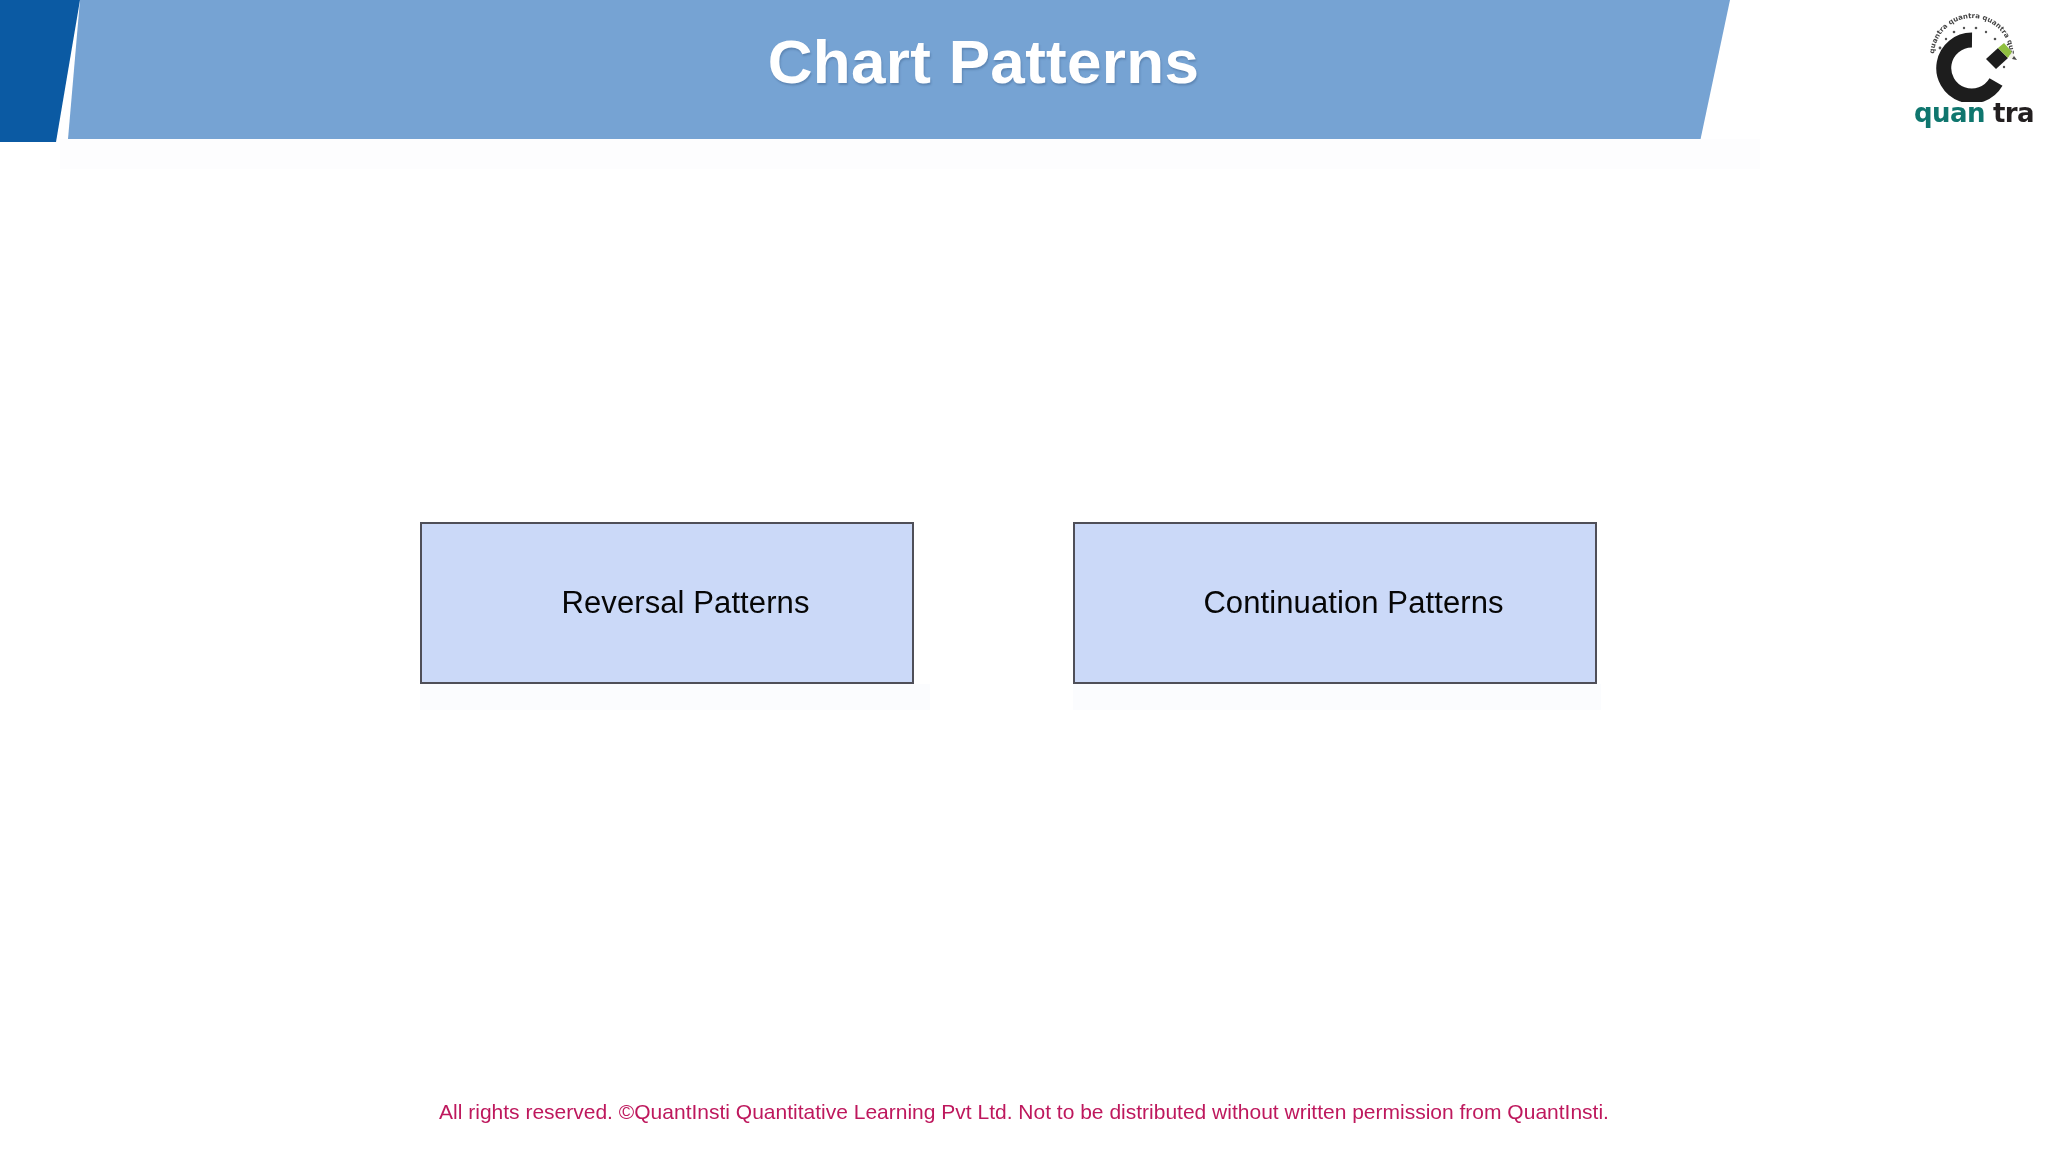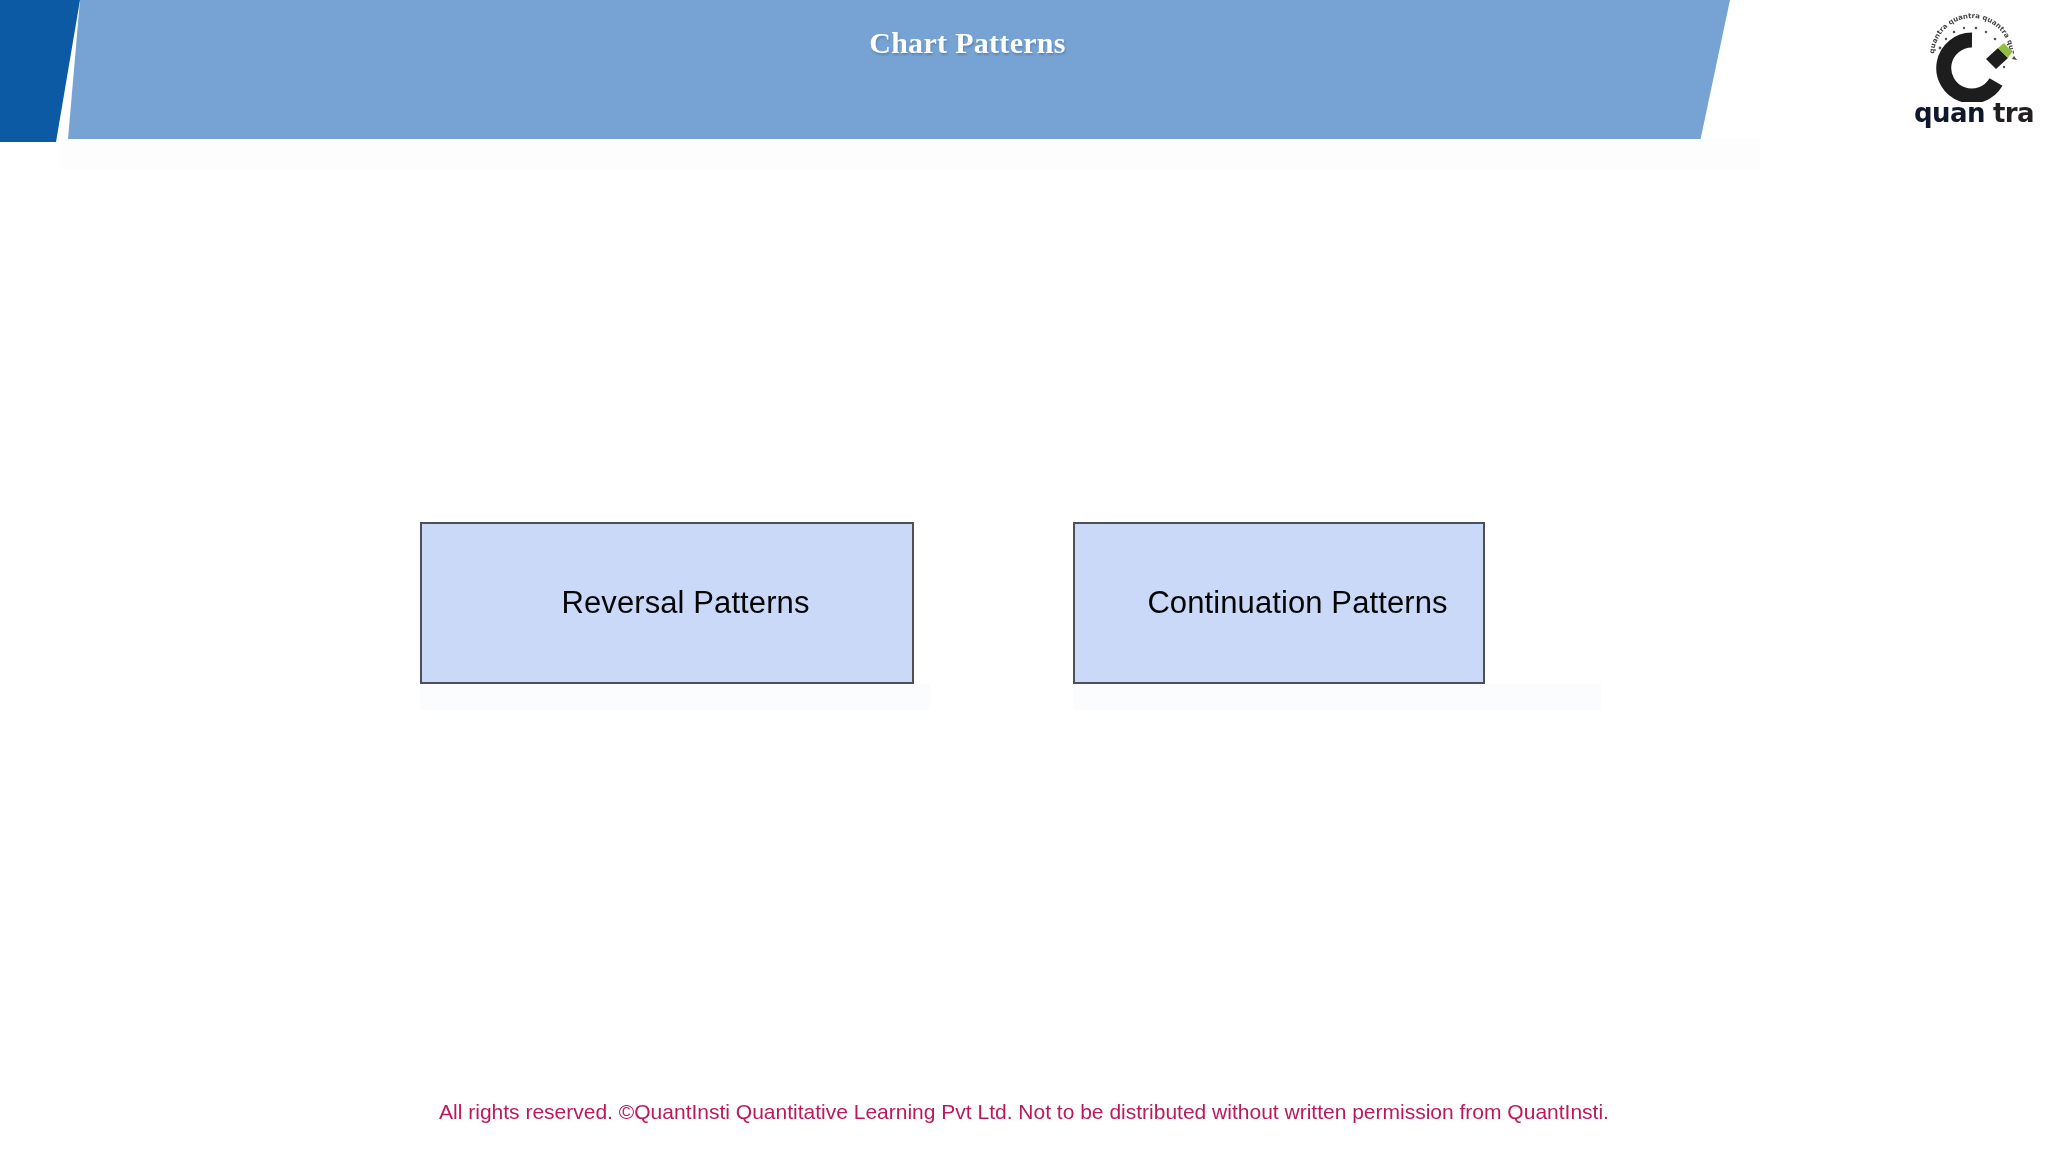--- a/index.html
+++ b/index.html
@@ -48,27 +48,28 @@
     height: 139px;
     background: #76A3D3;
     clip-path: polygon(80px 0, 100% 0, 98.3% 100%, 68px 100%);
   }
   .header-title {
     position: absolute;
     left: 0;
     top: 26px;
     width: 1935px;
     text-align: center;
-    font-size: 30px;
+    font-size: 62px;
     font-weight: bold;
     color: #ffffff;
     letter-spacing: 0.3px;
     text-shadow: 1px 2px 2px rgba(40,70,110,0.30);
-    font-family: Liberation Serif, serif;
+    font-family: Liberation Sans, sans-serif;
     white-space: nowrap;
+    padding-left: 16px;
   }
   .header-underlay {
     position: absolute;
     left: 60px;
     top: 139px;
     width: 1700px;
     height: 30px;
     background: #fdfdfe;
   }
 
@@ -93,21 +94,21 @@
     top: 84px;
     width: 124px;
     height: 34px;
     text-align: center;
     font-size: 26px;
     font-weight: bold;
     letter-spacing: -0.6px;
     line-height: 34px;
     font-family: "DejaVu Sans", sans-serif;
   }
-  .wm-green { color: #0f172a; }
+  .wm-green { color: #0f766e; }
   .wm-dark  { color: #231F20; margin-left: 8px; }
 
   
   .pattern-box {
     position: absolute;
     background: #CBD9F8;
     border: 2px solid #4F4F58;
     box-sizing: border-box;
     display: flex;
     align-items: center;
@@ -120,21 +121,21 @@
   }
   .box-reversal {
     left: 420px;
     top: 522px;
     width: 494px;
     height: 162px;
   }
   .box-continuation {
     left: 1073px;
     top: 522px;
-    width: 412px;
+    width: 524px;
     height: 162px;
   }
   .box-shadow-hint {
     position: absolute;
     background: #fbfcfe;
   }
   .shadow-a { left: 420px; top: 684px; width: 510px; height: 26px; }
   .shadow-b { left: 1073px; top: 684px; width: 528px; height: 26px; }
 
   

